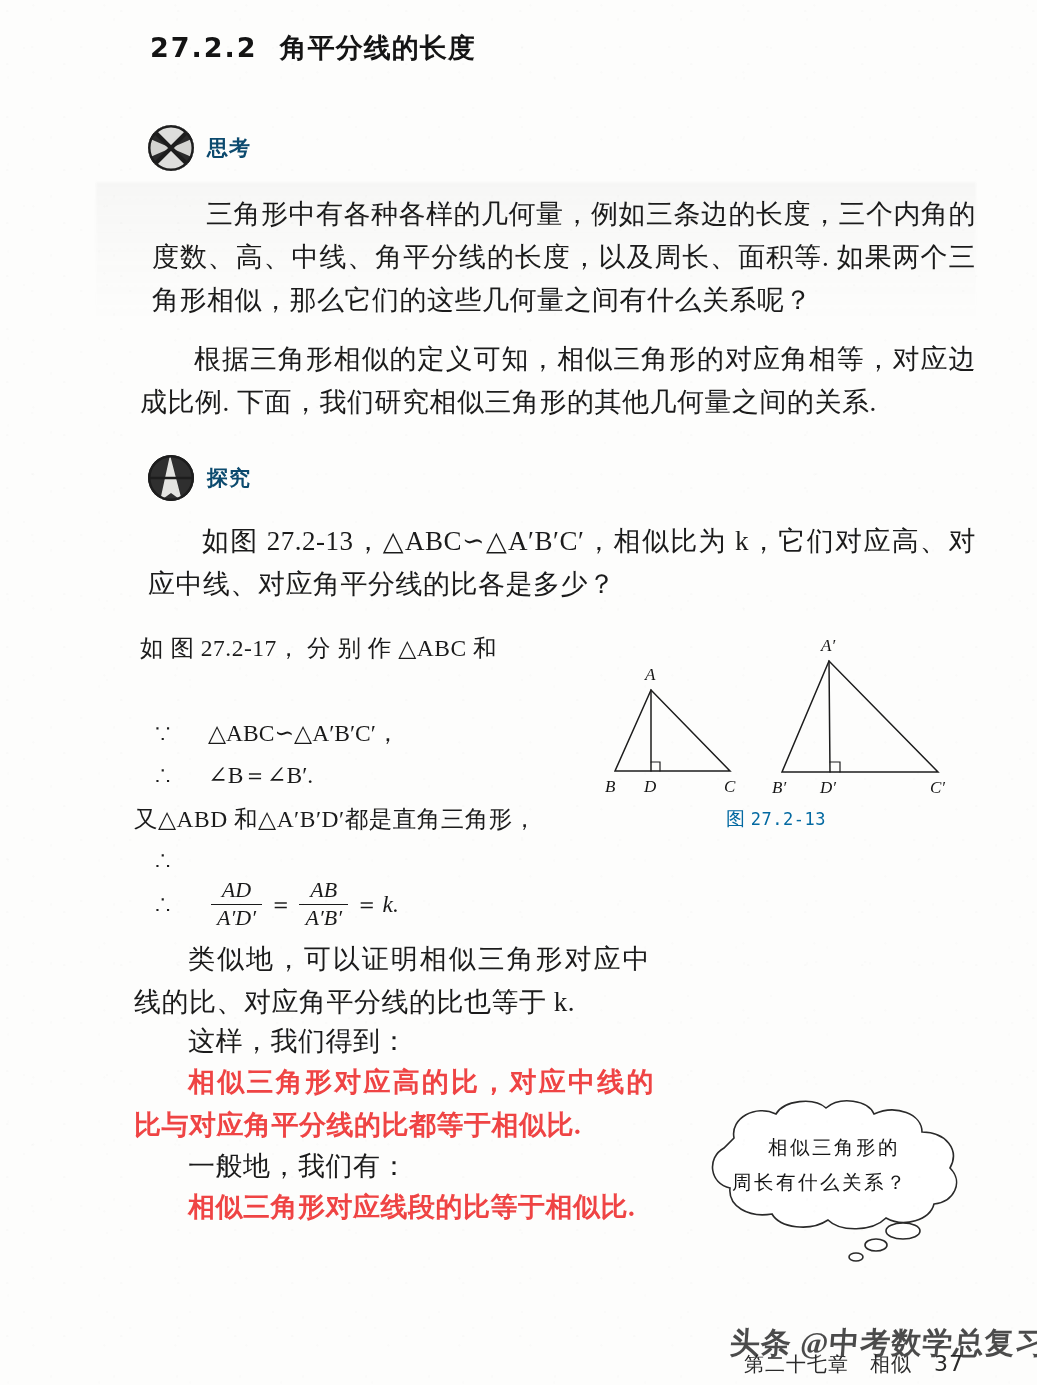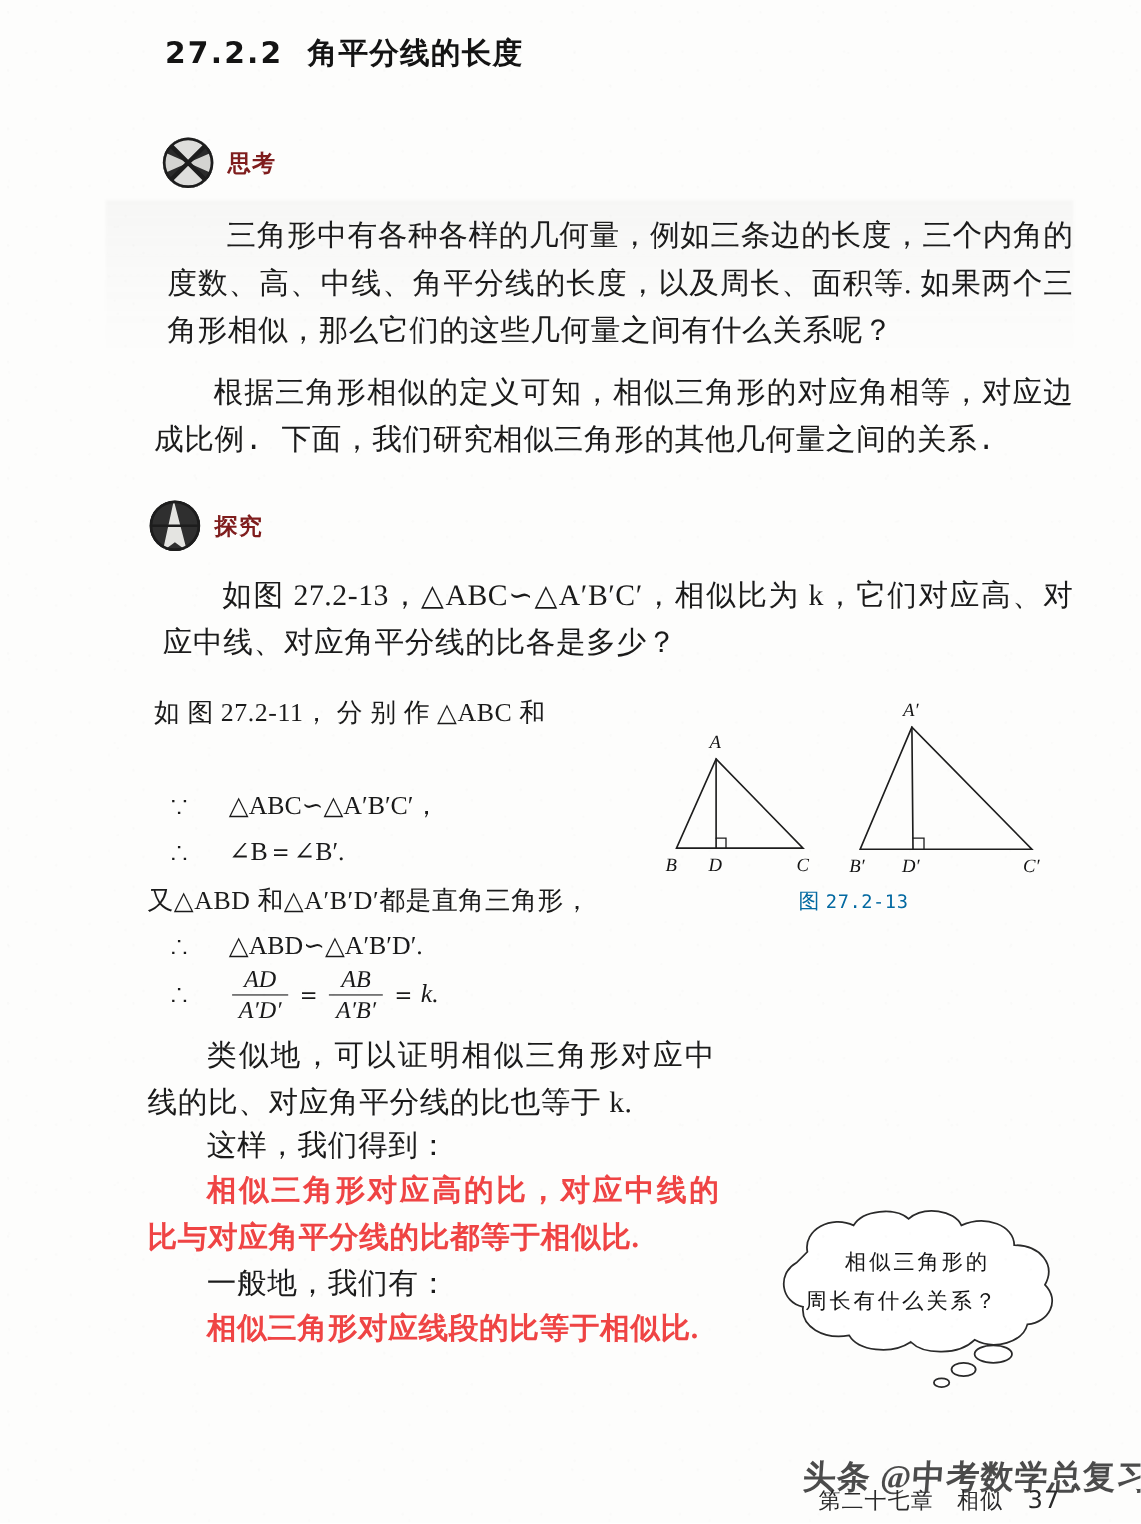--- a/index.html
+++ b/index.html
@@ -59,21 +59,21 @@
     white-space: nowrap;
   }
   .sec-title .num { margin-right: 22px; letter-spacing: 2px; }
 
   
   .rubric { position: absolute; display: flex; align-items: center; gap: 13px; }
   .rubric-label {
     font-family: "DejaVu Sans", "Liberation Sans", sans-serif;
     font-weight: 700;
     font-size: 21px;
-    color: #7f1d1d;
+    color: #0c4a6e;
     letter-spacing: 1px;
   }
   .badge {
     position: relative;
     width: 46px; height: 46px;
     border-radius: 50%;
     background: #2b2b2b;
     overflow: hidden;
     flex: 0 0 auto;
     box-shadow: 0 0 0 1px rgba(0,0,0,.35) inset;
@@ -234,60 +234,59 @@
         </g>
       </svg>
     </span>
     <span class="rubric-label">思考</span>
   </div>
 
   <div id="scan-smudge"></div>
 
   <div class="para indent" style="left:152px; top:193px; width:824px;">三角形中有各种各样的几何量，例如三条边的长度，三个内角的度数、高、中线、角平分线的长度，以及周长、面积等. 如果两个三角形相似，那么它们的这些几何量之间有什么关系呢？</div>
 
-  <div class="para indent" style="left:140px; top:338px; width:836px;font-family:Liberation Mono, monospace;">根据三角形相似的定义可知，相似三角形的对应角相等，对应边成比例. 下面，我们研究相似三角形的其他几何量之间的关系.</div>
-
-  <div class="rubric" style="left:136px; top:455px;">
+  <div class="para indent" style="left:140px; top:338px; width:836px;">根据三角形相似的定义可知，相似三角形的对应角相等，对应边成比例. 下面，我们研究相似三角形的其他几何量之间的关系.</div>
+
+  <div class="rubric" style="left:148px; top:455px;">
     <span class="badge">
       <svg width="46" height="46" viewBox="0 0 46 46" aria-hidden="true">
         <defs>
           <clipPath id="clipExp">
               <circle cx="23" cy="23" r="23"></circle>
             </clipPath>
         </defs>
         <g clip-path="url(#clipExp)">
           <circle cx="23" cy="23" r="23" fill="#2f2f2f"></circle>
           <path d="M22 0 L12 46 L23 38 L34 46 Z" fill="#f4f4f1" opacity=".92"></path>
           <path d="M2 23 H44" stroke="#1d1d1d" stroke-width="2.4"></path>
           <circle cx="23" cy="23" r="22" fill="none" stroke="#1d1d1d" stroke-width="3"></circle>
         </g>
       </svg>
     </span>
     <span class="rubric-label">探究</span>
   </div>
 
   <div class="para indent" style="left:148px; top:520px; width:828px;">如图 27.2-13，△ABC∽△A′B′C′，相似比为 k，它们对应高、对应中线、对应角平分线的比各是多少？</div>
 
-  <div class="mathline" style="left:140px; top:627px;">如 图  27.2-11， 分 别 作 △ABC  和</div>
+  <div class="mathline" style="left:140px; top:627px;">如 图  27.2-17， 分 别 作 △ABC  和</div>
 
   <div class="proof-row" style="left:148px; top:713px;">
     <span class="proof-sym">∵</span>
     <span>△ABC∽△A′B′C′，</span>
   </div>
 
   <div class="proof-row" style="left:148px; top:755px;">
     <span class="proof-sym">∴</span>
     <span>∠B＝∠B′.</span>
   </div>
 
   <div class="mathline" style="left:134px; top:798px;">又△ABD 和△A′B′D′都是直角三角形，</div>
 
   <div class="proof-row" style="left:148px; top:840px;">
     <span class="proof-sym">∴</span>
-    <span>△ABD∽△A′B′D′.</span>
   </div>
 
   <div class="frac-row" style="left:148px; top:878px;">
     <span class="proof-sym">∴</span>
     <span class="frac">
       <span class="num-p"><i class="v">AD</i></span>
       <span class="den-p"><i class="v">A′D′</i></span>
     </span>
     <span class="eqs">＝</span>
     <span class="frac">

